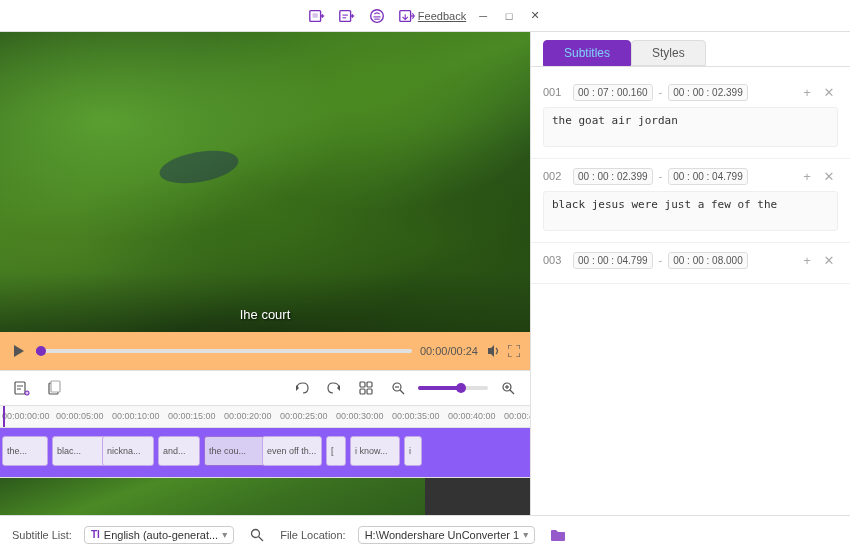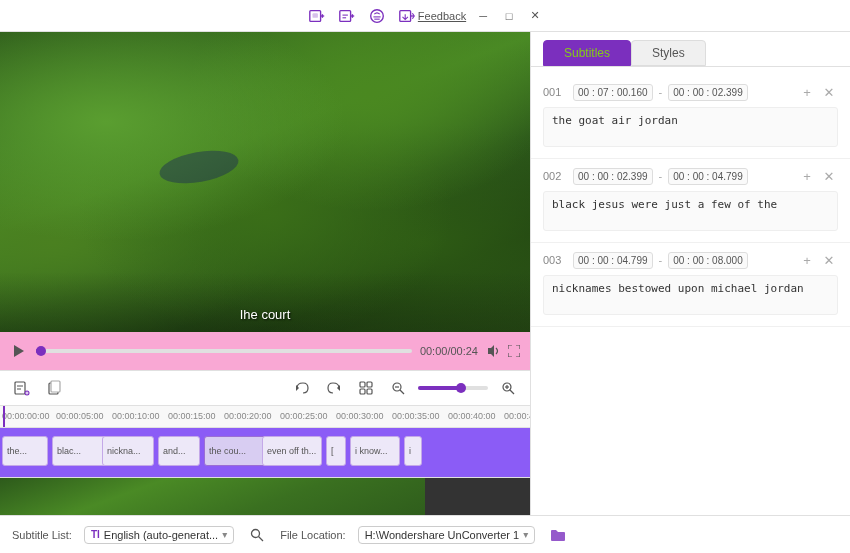--- a/index.html
+++ b/index.html
@@ -130,21 +130,21 @@
       font-size: 13px;
       font-weight: 500;
       white-space: nowrap;
       text-shadow: 1px 1px 2px rgba(0,0,0,0.8);
       z-index: 10;
     }
 
     
     #video-controls {
       height: 38px;
-      background: #f9a8d4;
+      background: #fdba74;
       display: flex;
       align-items: center;
       padding: 0 10px;
       gap: 8px;
       flex-shrink: 0;
     }
     #play-btn {
       width: 18px;
       height: 18px;
       cursor: pointer;
@@ -405,21 +405,21 @@
     .tab {
       padding: 5px 20px;
       font-size: 12px;
       cursor: pointer;
       border-radius: 4px 4px 0 0;
       color: #555;
       border: 1px solid transparent;
     }
     .tab.active {
       background: #7b2fbe;
-      color: #84cc16;
+      color: #7dd3fc;
       border-color: #7b2fbe;
     }
     .tab:not(.active) {
       background: #f0f0f0;
       border-color: #ddd;
     }
 
     
     #subtitle-entries {
       flex: 1;
@@ -722,21 +722,20 @@
         <div class="subtitle-entry-header">
           <span class="entry-num">003</span>
           <span class="time-field">00 : 00 : 04.799</span>
           <span class="time-separator">-</span>
           <span class="time-field">00 : 00 : 08.000</span>
           <div class="entry-actions">
             <div class="entry-action-btn">+</div>
             <div class="entry-action-btn">✕</div>
           </div>
         </div>
-        <textarea class="subtitle-text-area" style="">nicknames bestowed upon michael jordan</textarea>
       </div>
 
     </div>
 
   </div>
 
 </div>
 
 <div id="bottom-bar">
   <span id="subtitle-list-label">Subtitle List:</span>

